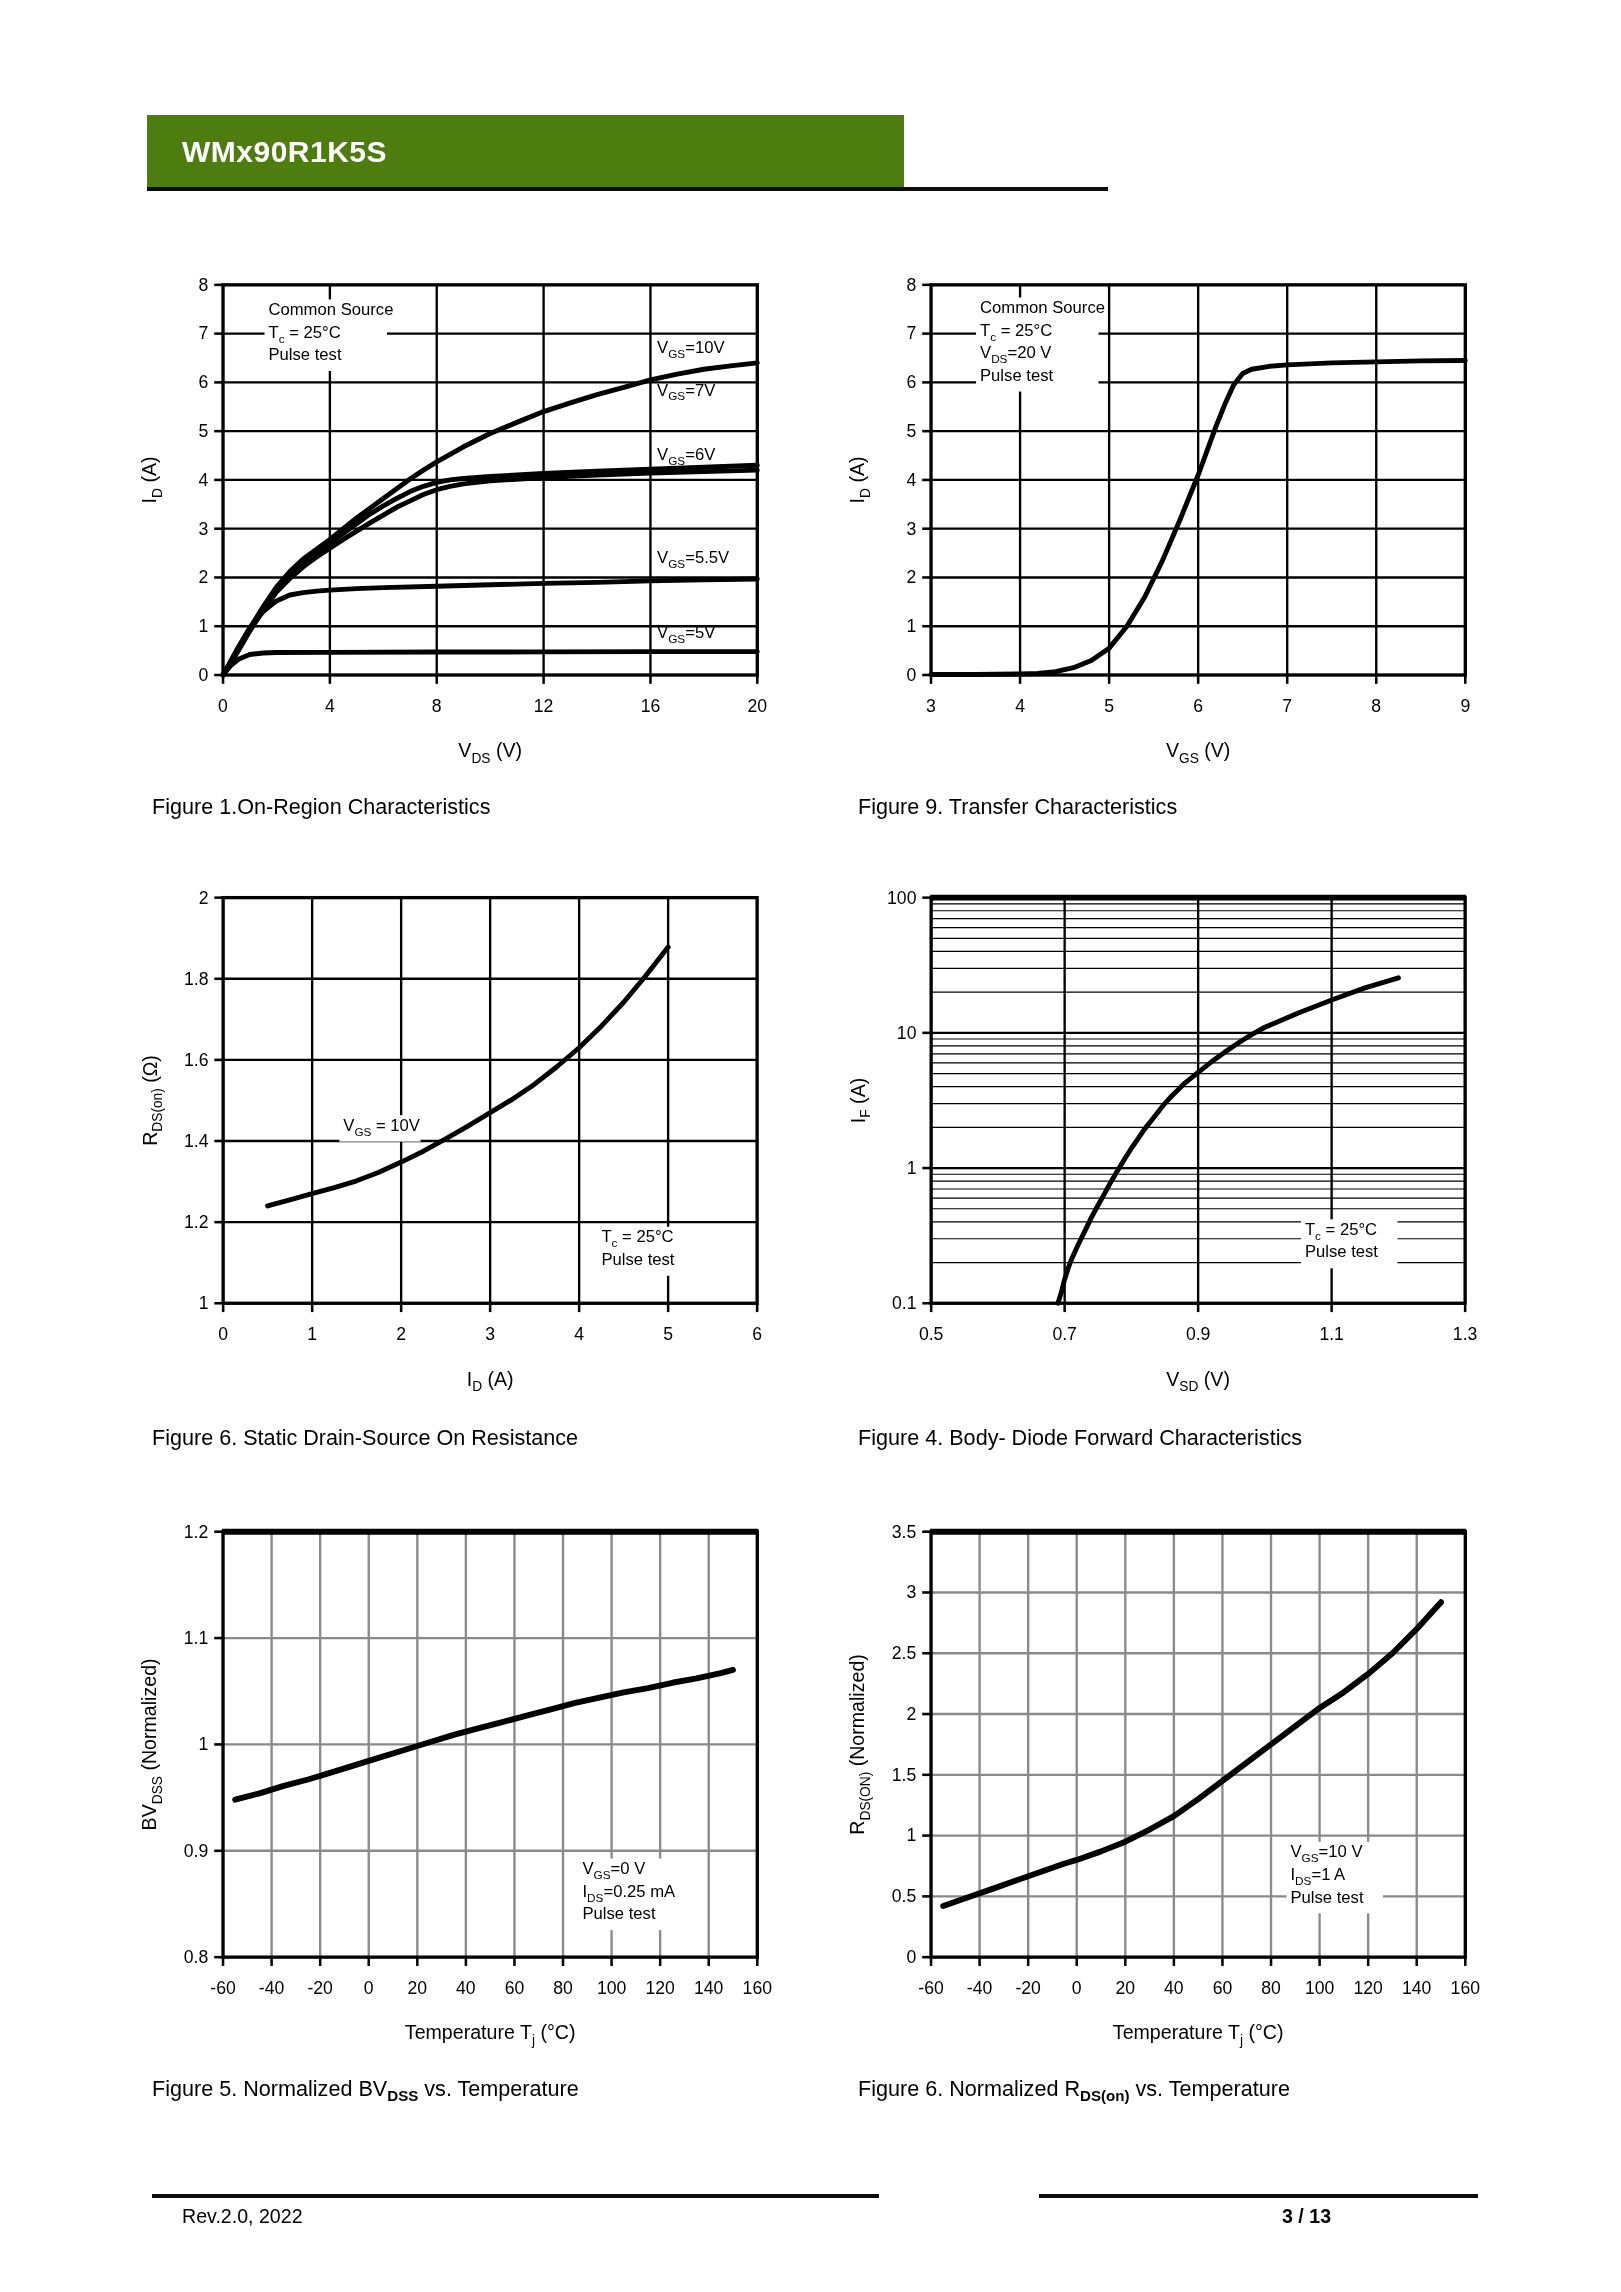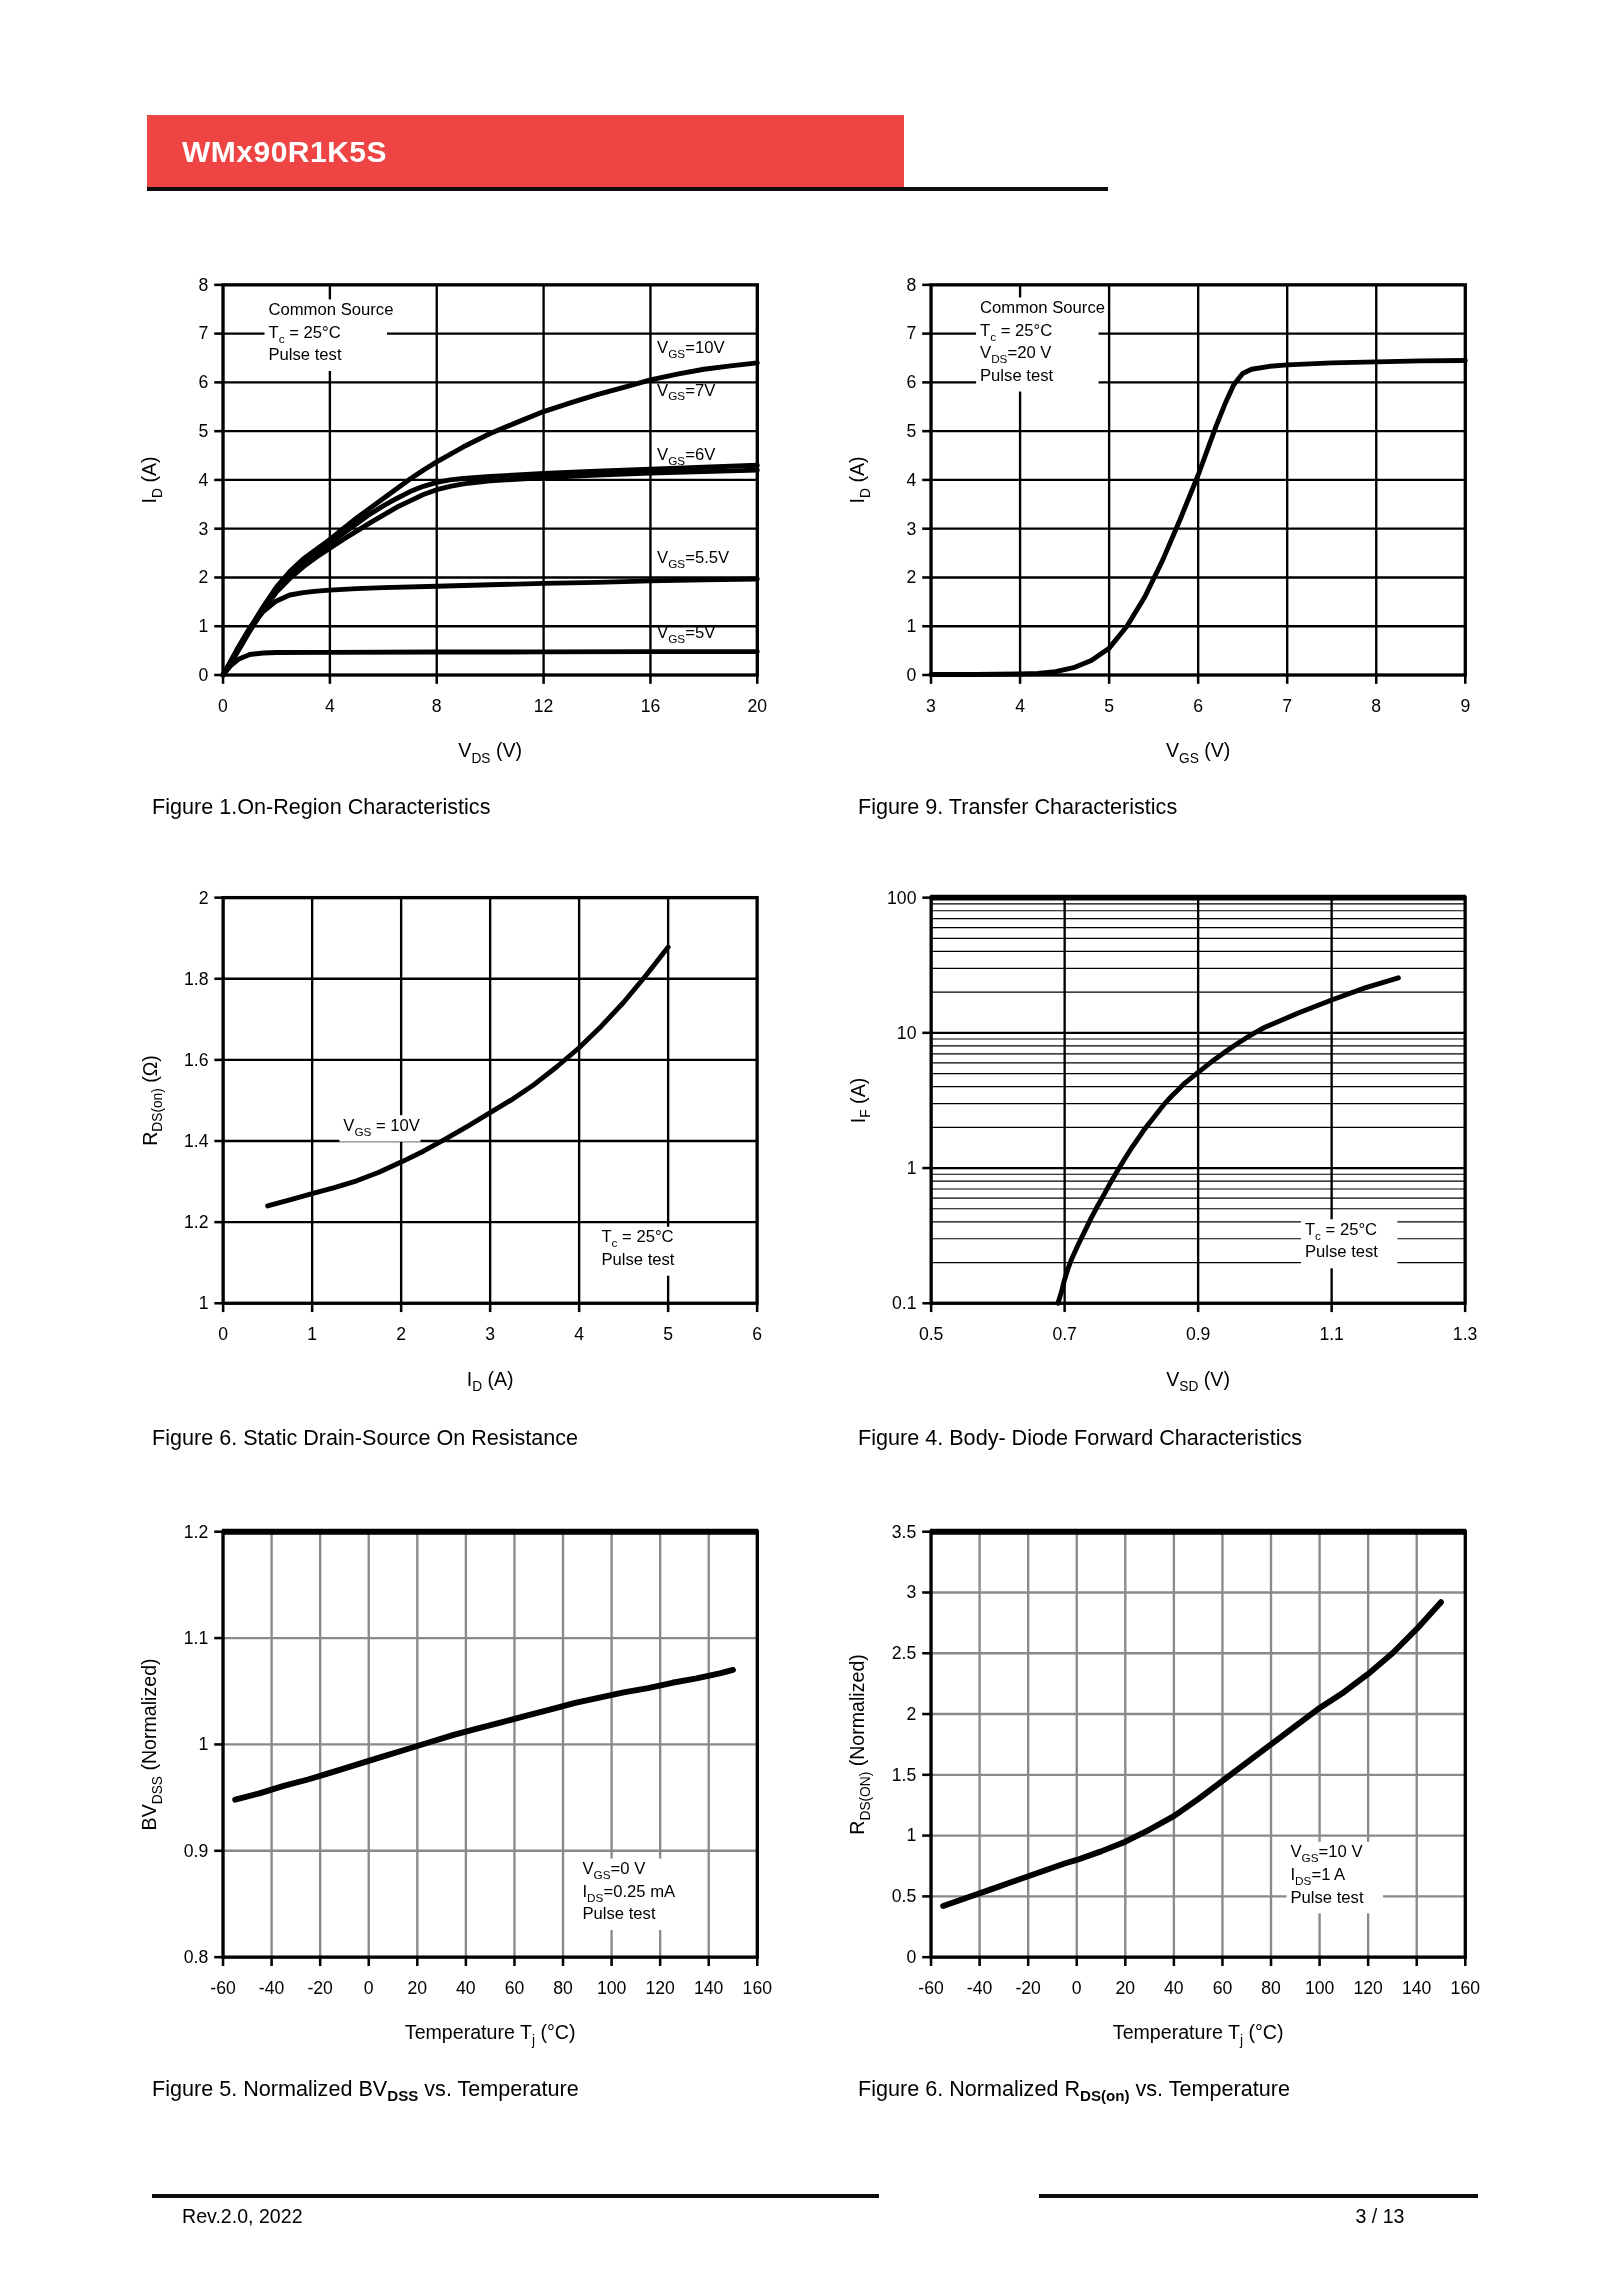--- a/index.html
+++ b/index.html
@@ -6,29 +6,29 @@
   .page{position:relative;width:1621px;height:2293px;background:#ffffff;
         font-family:"Liberation Sans",sans-serif;color:#000;overflow:hidden;}
   .header-box{position:absolute;left:147px;top:115px;width:757px;height:73px;display:flex;align-items:center;}
   .header-title{color:#ffffff;font-size:30px;font-weight:bold;padding-left:35px;letter-spacing:0.5px;}
   .header-rule{position:absolute;left:147px;top:187px;width:961px;height:3.9px;background:#0d0d0d;}
   .figure{position:absolute;}
   .caption{position:absolute;font-size:21.6px;white-space:nowrap;}
   .caption sub{font-size:70%;font-weight:bold;}
   .footer-rule{position:absolute;height:3.9px;background:#0d0d0d;}
   .footer-text{position:absolute;font-size:19.6px;}
-  .footer-text.right{text-align:center;}
+  .footer-text.right{text-align:left;font-weight:bold;}
   svg text{font-family:"Liberation Sans",sans-serif;fill:#000;}
 </style>
 </head>
 <body>
 
 <div class="page">
 
-  <div class="header-box" style="background: #ef4444;">
+  <div class="header-box" style="background: #4d7c0f;">
     <span class="header-title">WMx90R1K5S</span>
   </div>
   <div class="header-rule"></div>
 
   <div class="figure" style="left:125px;top:267px">
     <div class="chart"><svg width="647" height="518" viewBox="0 0 660 528">
           <line x1="209" y1="18" x2="209" y2="416" stroke="#000000" stroke-width="2.4"></line>
           <line x1="318" y1="18" x2="318" y2="416" stroke="#000000" stroke-width="2.4"></line>
           <line x1="427" y1="18" x2="427" y2="416" stroke="#000000" stroke-width="2.4"></line>
           <line x1="536" y1="18" x2="536" y2="416" stroke="#000000" stroke-width="2.4"></line>

